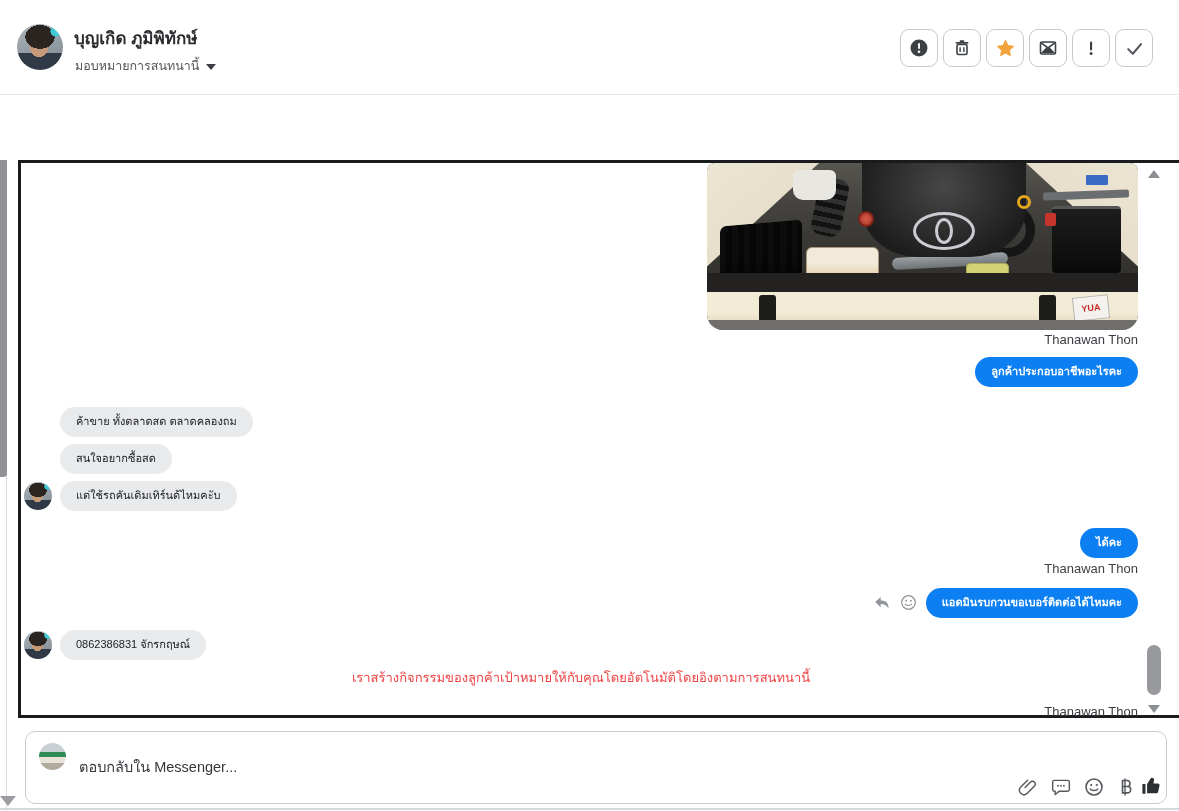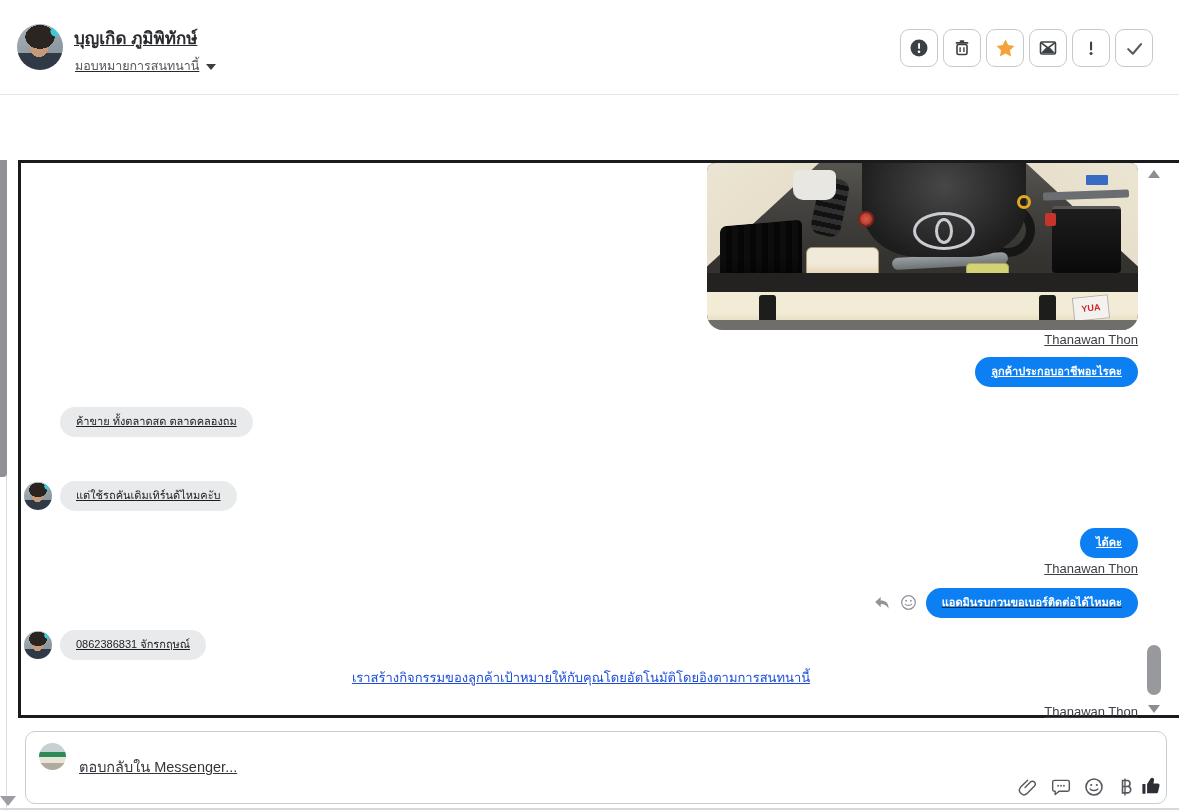--- a/index.html
+++ b/index.html
@@ -1,20 +1,20 @@
 <!DOCTYPE html>
 <html style="--bubble-blue: #0c7ff2; --bubble-gray: #e9eaeb; --link-blue: #1b6fbe; --star-orange: #f3a33c; --border-dark: #1a1b1d; --icon-gray: #54575c;"><head>
 <meta charset="utf-8">
 <style>
   html,body{margin:0;padding:0;}
   body{
     width:1179px;height:811px;position:relative;background:#fff;overflow:hidden;
     font-family:"Liberation Sans",sans-serif;color:#26282b;
   }
-  .abs{position:absolute;text-decoration:underline;}
+  .abs{position:absolute;}
   
   .page-vline{left:6px;top:0;width:1px;height:811px;background:#dadcdf;}
   .page-arrow-left{left:0;top:95px;width:0;height:0;border-top:9px solid transparent;border-bottom:9px solid transparent;border-right:11px solid #9b9ea3;}
   .page-scroll-thumb{left:0;top:152px;width:7px;height:325px;background:#8f9195;border-radius:0 4px 4px 0;}
   .page-arrow-bottom{left:0;top:796px;width:0;height:0;border-left:8px solid transparent;border-right:8px solid transparent;border-top:10px solid #9b9ea3;}
   .page-bottom-line{left:0;top:808px;width:1179px;height:2px;background:#d6d8db;}
   
   #header{left:0;top:0;width:1179px;height:95px;background:#fff;border-bottom:1px solid #e6e7ea;box-sizing:border-box;}
   .avatar{
     border-radius:50%;
@@ -44,21 +44,21 @@
   .ad-link{color:var(--link-blue,#1b6fbe);cursor:pointer;}
   .ad-close{left:1137px;top:117px;width:24px;height:24px;display:flex;align-items:center;justify-content:center;cursor:pointer;}
   
   #chatbox{left:18px;top:160px;width:1161px;height:558px;background:#fff;border:3px solid var(--border-dark,#1a1b1d);border-right:none;box-sizing:border-box;}
   #chatbox > .abs{position:absolute;}
   .msg-label{font-size:13px;color:#3c3e43;line-height:1.3;}
   .bubble{padding:7px 16px 8px 16px;border-radius:18px;font-size:11px;line-height:1.35;white-space:nowrap;}
   .bubble.left{background:var(--bubble-gray,#e9eaeb);color:#1c1e21;}
   .bubble.right{background:var(--bubble-blue,#0c7ff2);color:#fff;font-weight:600;}
   .avatar-sm{width:28px;height:28px;}
-  .sys-note{left:0;top:505px;width:1120px;text-align:center;font-size:13px;color:#1d4ed8;line-height:1.5;}
+  .sys-note{left:0;top:505px;width:1120px;text-align:center;font-size:13px;color:#ef4444;line-height:1.5;}
   .reaction-row{top:425px;right:41px;display:flex;align-items:center;gap:9px;}
   
   .cs-up{right:19px;top:7px;width:0;height:0;border-left:6px solid transparent;border-right:6px solid transparent;border-bottom:8px solid #8b8e93;cursor:pointer;}
   .cs-down{right:19px;top:542px;width:0;height:0;border-left:6px solid transparent;border-right:6px solid transparent;border-top:8px solid #8b8e93;cursor:pointer;}
   .cs-thumb{right:18px;top:482px;width:14px;height:50px;background:#98999d;border-radius:7px;cursor:pointer;}
   
   #engine{left:686px;top:0;width:431px;height:167px;border-radius:8px 8px 16px 16px;overflow:hidden;
     background:linear-gradient(180deg,#57554f 0%,#454340 25%,#363430 55%,#2c2b28 100%);cursor:pointer;}
   #engine div{position:absolute;}
   .eng-fender-l{left:0;top:0;width:100%;height:100%;background:linear-gradient(140deg,#ece5d3,#cfc5a8);clip-path:polygon(0 0,26% 0,0 62%);}
@@ -196,20 +196,21 @@
     </div>
     <div class="eng-yua">YUA</div>
     <div class="eng-bottom-shadow"></div>
   </div>
 
   <div class="abs msg-label" style="top:169px;right:41px;">Thanawan Thon</div>
 
   <div class="abs bubble right" style="top:194px;right:41px;">ลูกค้าประกอบอาชีพอะไรคะ</div>
 
   <div class="abs bubble left" style="top:244px;left:39px;">ค้าขาย ทั้งตลาดสด ตลาดคลองถม</div>
+  <div class="abs bubble left" style="top:281px;left:39px;">สนใจอยากซื้อสด</div>
   <div class="abs avatar avatar-sm" style="left:3px;top:319px;"></div>
   <div class="abs bubble left" style="top:318px;left:39px;">แต่ใช้รถคันเดิมเทิร์นด้ไหมคะับ</div>
 
   <div class="abs bubble right" style="top:365px;right:41px;">ได้คะ</div>
   <div class="abs msg-label" style="top:398px;right:41px;">Thanawan Thon</div>
 
   <div class="abs reaction-row">
     <svg width="19" height="19" viewBox="0 0 24 24">
       <path d="M11 5 L4 11.5 L11 18 V14 C16 14 19 16 21 20 C21 12 17 9.5 11 9.5 Z" fill="#90959b"></path>
     </svg>

